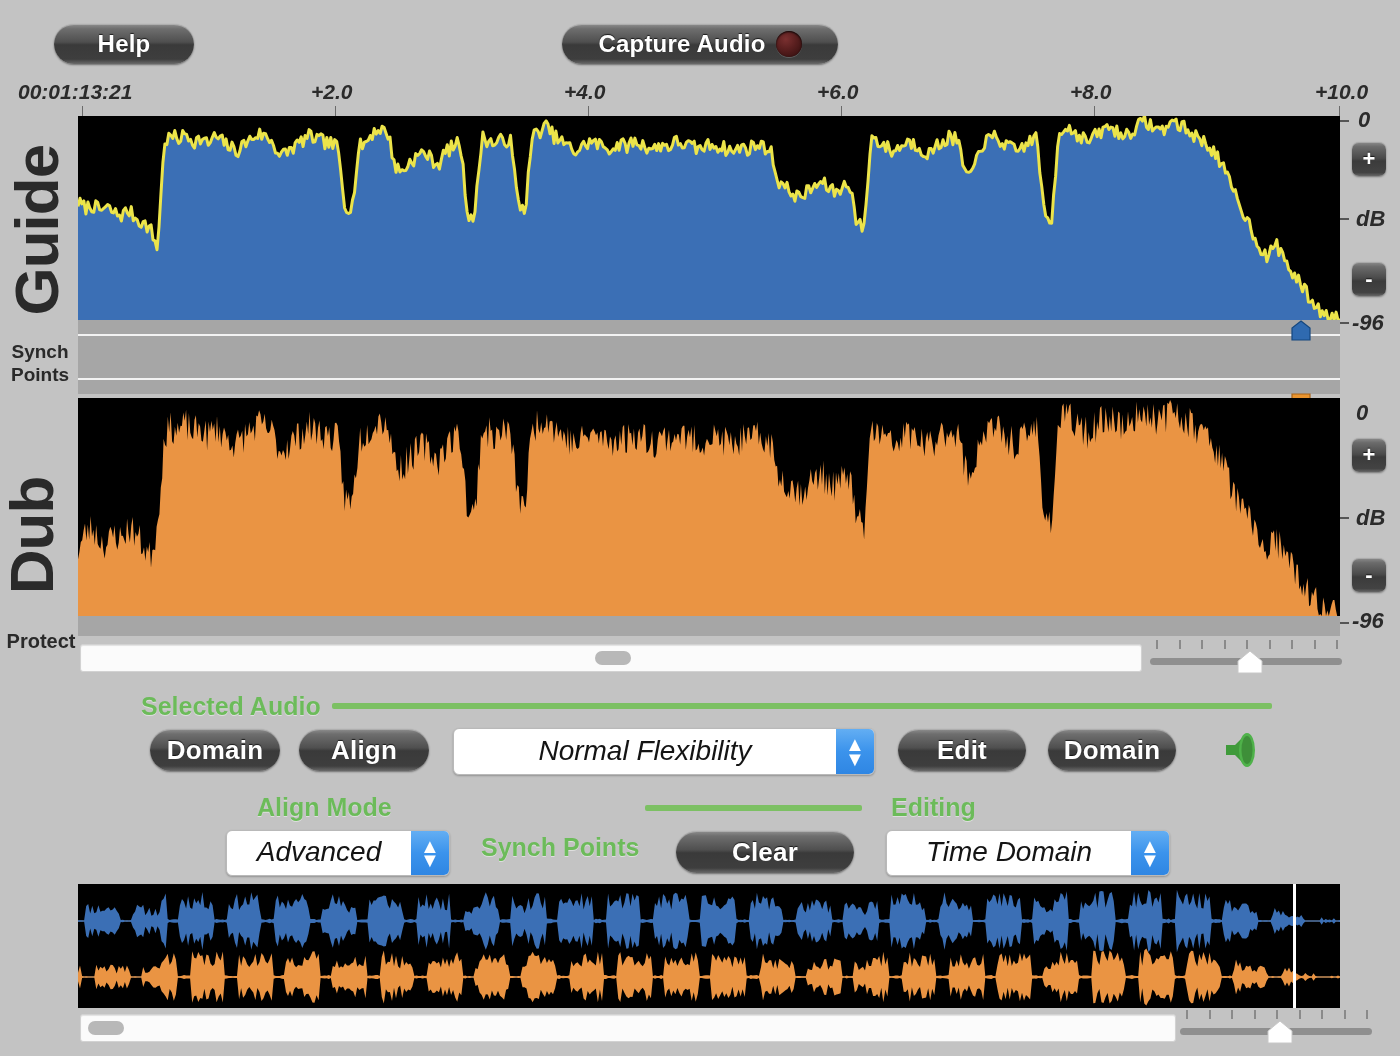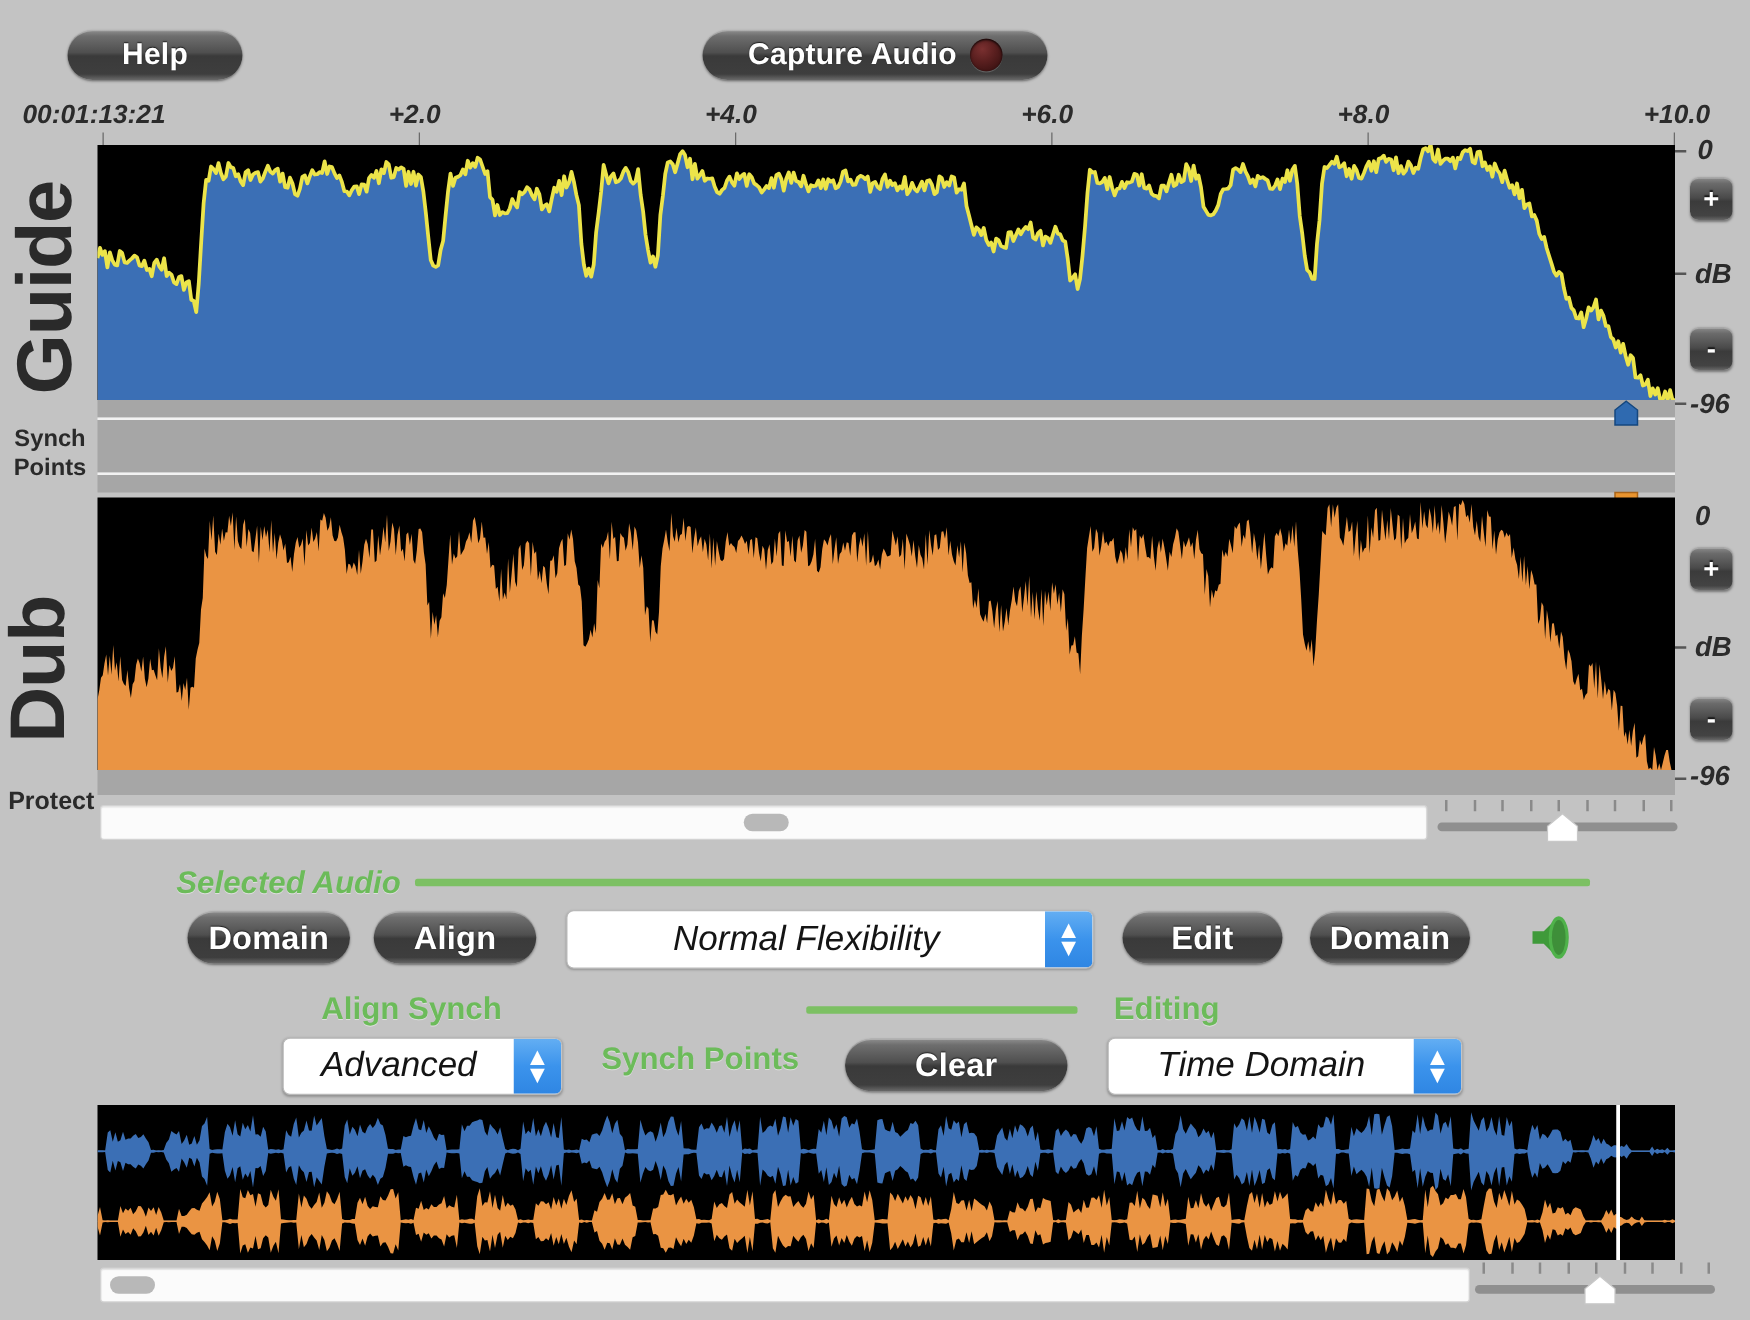--- a/index.html
+++ b/index.html
@@ -328,21 +328,21 @@
       <span class="zoom-tick" style="left: 28.5px; top: 0px;"></span>
       <span class="zoom-tick" style="left: 51px; top: 0px;"></span>
       <span class="zoom-tick" style="left: 73.5px; top: 0px;"></span>
       <span class="zoom-tick" style="left: 96px; top: 0px;"></span>
       <span class="zoom-tick" style="left: 118.5px; top: 0px;"></span>
       <span class="zoom-tick" style="left: 141px; top: 0px;"></span>
       <span class="zoom-tick" style="left: 163.5px; top: 0px;"></span>
       <span class="zoom-tick" style="left: 186px; top: 0px;"></span>
     </div>
 
-  <span class="sec-label" style="left:141px; top:692px;font-style:italic;">Selected Audio</span>
+  <span class="sec-label" style="left:141px; top:692px;">Selected Audio</span>
   <span class="sec-rule" style="left:332px; top:703px; width:940px;"></span>
 
   <div class="pill" style="left:150px; top:729px; width:130px; height:42px; font-size:26px;">
     <span>Domain</span>
   </div>
   <div class="pill" style="left:299px; top:729px; width:130px; height:42px; font-size:26px;">
     <span>Align</span>
   </div>
 
   <div class="popup" style="left:453px; top:728px; width:420px; height:45px;">
@@ -359,21 +359,21 @@
   <div class="pill" style="left:1048px; top:729px; width:128px; height:42px; font-size:26px;">
     <span>Domain</span>
   </div>
 
   <svg class="speaker" style="left:1218px; top:726px; width:48px; height:48px;" viewBox="0 0 48 48">
     <path d="M8 19 L17 19 L28 8 L28 40 L17 29 L8 29 Z" fill="#3f9a3a"></path>
     <ellipse cx="29" cy="24" rx="8" ry="17" fill="#4fb24a"></ellipse>
     <ellipse cx="29" cy="24" rx="5.5" ry="14" fill="#3e8f39"></ellipse>
   </svg>
 
-  <span class="sec-label" style="left:257px; top:793px;">Align Synch</span>
+  <span class="sec-label" style="left:257px; top:793px;">Align Mode</span>
   <span class="sec-label" style="left:481px; top:793px;margin-top:40px;">Synch Points</span>
   <span class="sec-rule" style="left:645px; top:805px; width:217px;"></span>
   <span class="sec-label" style="left:891px; top:793px;">Editing</span>
 
   <div class="popup" style="left:226px; top:830px; width:222px; height:44px;">
     <span class="popup-value">Advanced</span>
     <span class="popup-arrows">
       <span>▲</span>
         <span>▼</span>
     </span>

